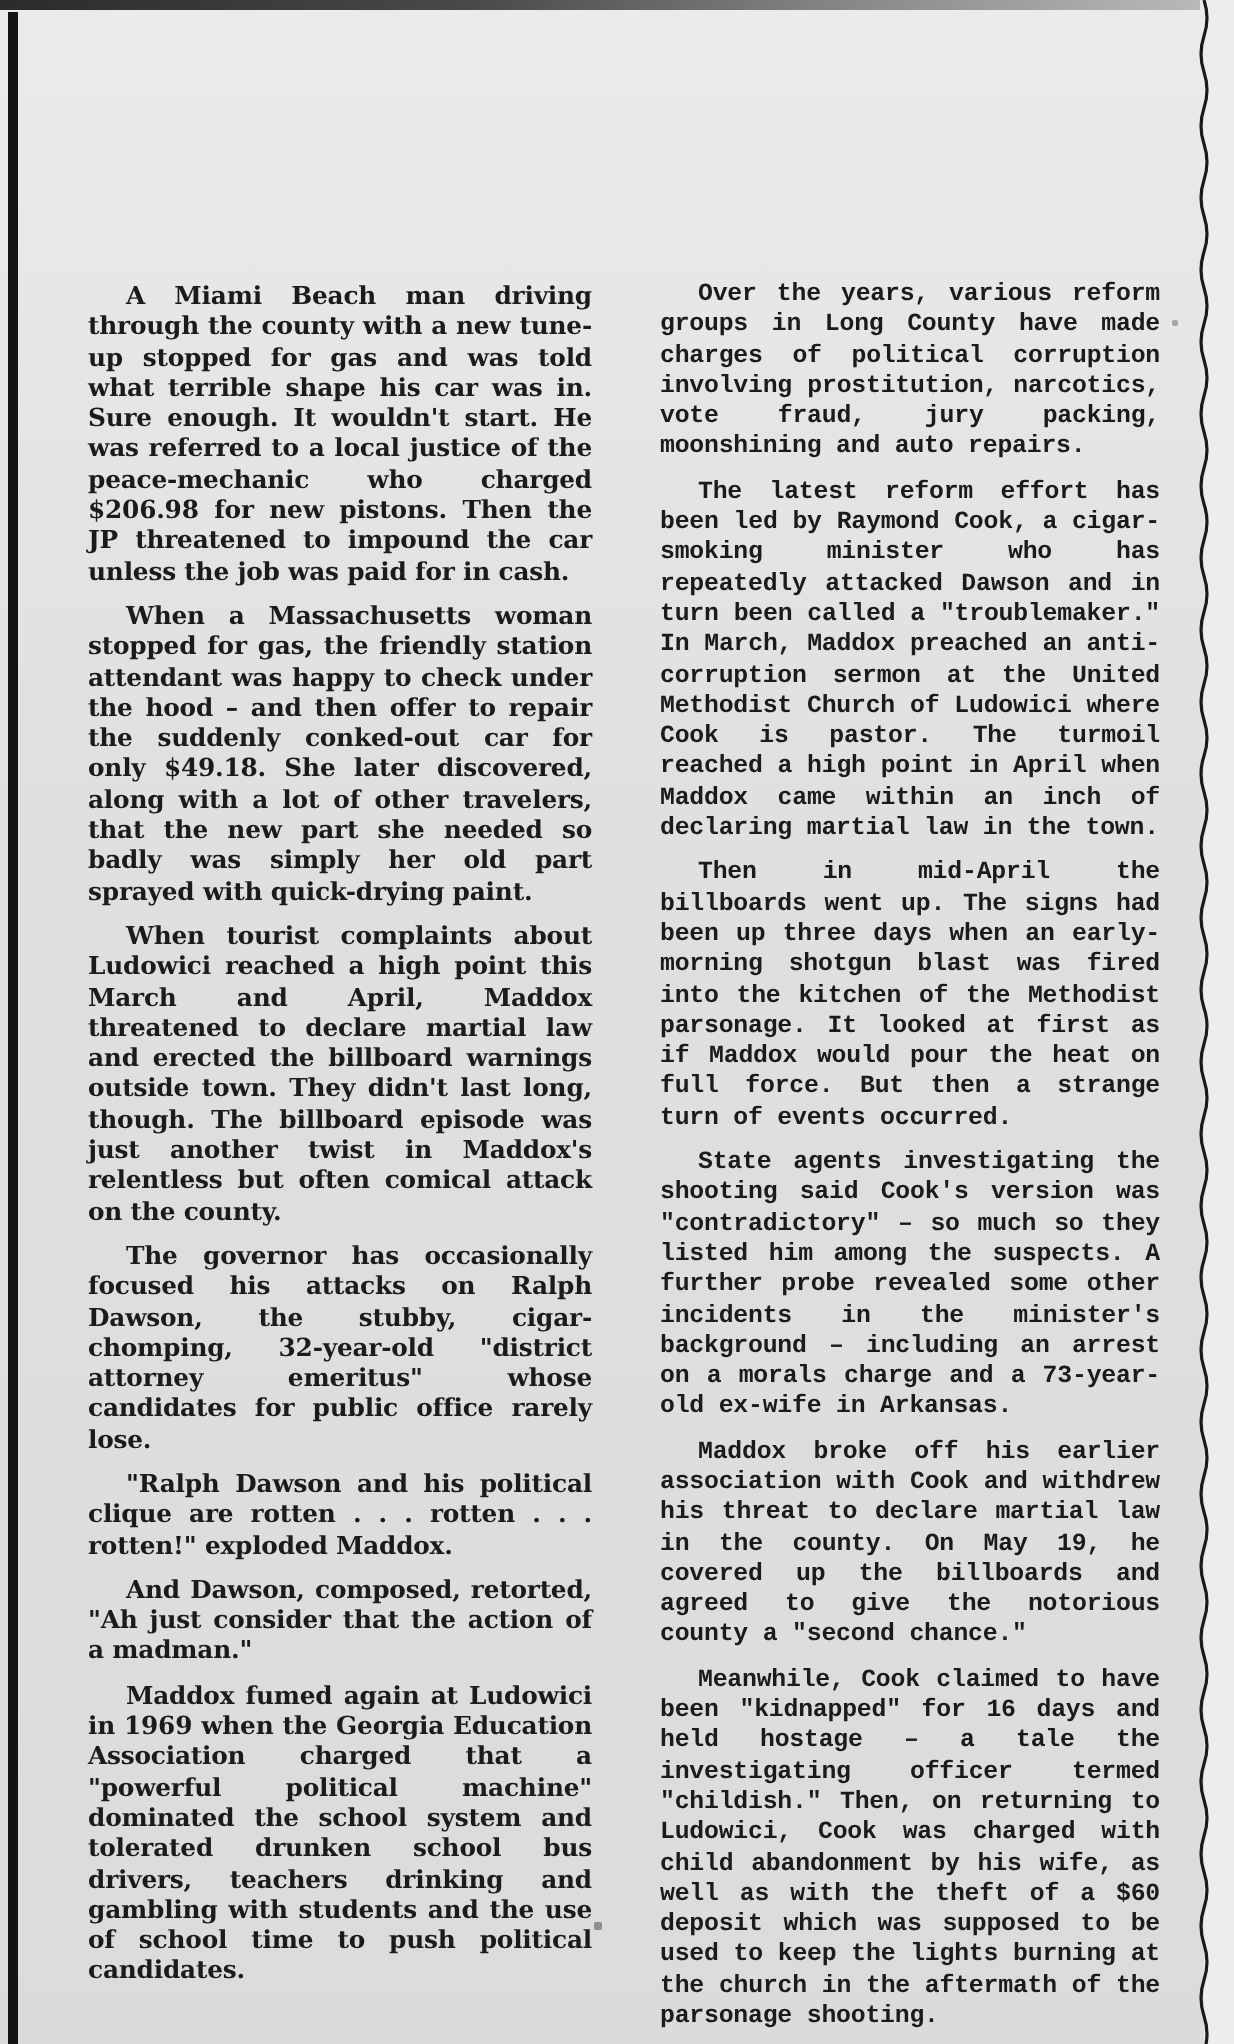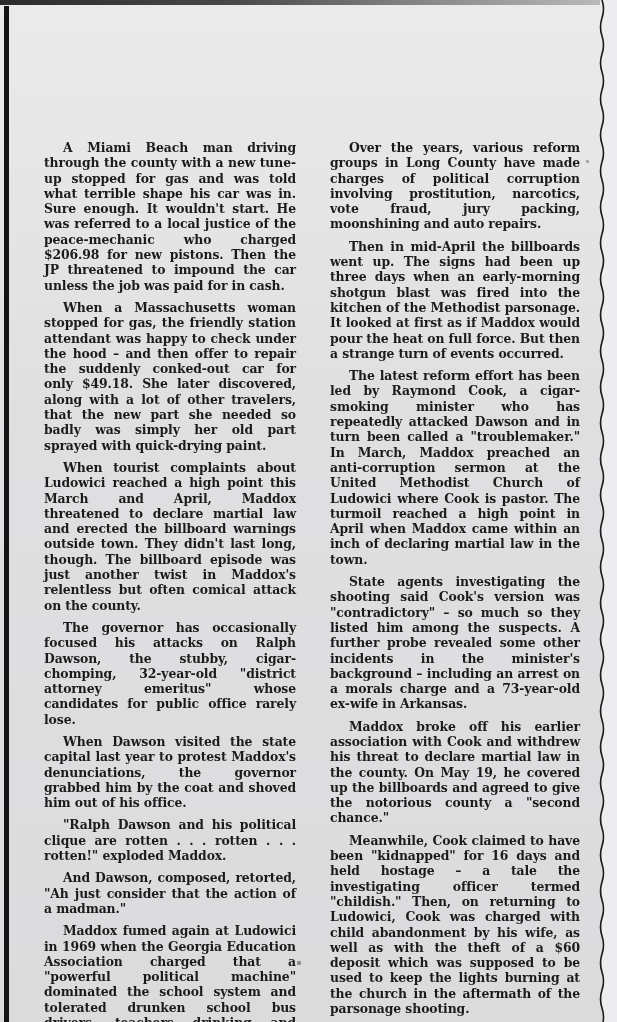--- a/index.html
+++ b/index.html
@@ -53,21 +53,21 @@
     position: absolute;
     top: 140px;
     color: #1b1b1d;
     font-size: 12.4px;
     font-weight: bold;
     line-height: 15.3px;
     letter-spacing: -0.1px;
     text-align: justify;
   }
   .col-left  { left: 44px;  width: 252px; }
-  .col-right { left: 330px; width: 250px; }
+  .col-right { left: 330px; width: 250px; font-family: Liberation Mono, monospace; }
   .col p {
     margin: 0 0 7px 0;
     text-indent: 19px;
     hyphens: auto;
   }
   
   .speck-1 {
     position: absolute; left: 297px; top: 961px;
     width: 4px; height: 4px; background: #8d8d8f; border-radius: 1px;
   }
@@ -87,31 +87,30 @@
 
   <svg class="torn-edge" viewBox="0 0 16 1022" preserveAspectRatio="none">
     <path id="torn-path" d="M8 0 q3 9 0 18 t0 18 t0 18 t0 18 t0 18 t0 18 t0 18 t0 18 t0 18 t0 18 t0 18 t0 18 t0 18 t0 18 t0 18 t0 18 t0 18 t0 18 t0 18 t0 18 t0 18 t0 18 t0 18 t0 18 t0 18 t0 18 t0 18 t0 18 t0 18 t0 18 t0 18 t0 18 t0 18 t0 18 t0 18 t0 18 t0 18 t0 18 t0 18 t0 18 t0 18 t0 18 t0 18 t0 18 t0 18 t0 18 t0 18 t0 18 t0 18 t0 18 t0 18 t0 18 t0 18 t0 18 t0 18 t0 18 t0 18 t0 18"></path>
   </svg>
 
   <div class="col col-left">
     <p>A Miami Beach man driving through the county with a new tune-up stopped for gas and was told what terrible shape his car was in. Sure enough. It wouldn't start. He was referred to a local justice of the peace-mechanic who charged $206.98 for new pistons. Then the JP threatened to impound the car unless the job was paid for in cash.</p>
     <p>When a Massachusetts woman stopped for gas, the friendly station attendant was happy to check under the hood – and then offer to repair the suddenly conked-out car for only $49.18. She later discovered, along with a lot of other travelers, that the new part she needed so badly was simply her old part sprayed with quick-drying paint.</p>
     <p>When tourist complaints about Ludowici reached a high point this March and April, Maddox threatened to declare martial law and erected the billboard warnings outside town. They didn't last long, though. The billboard episode was just another twist in Maddox's relentless but often comical attack on the county.</p>
     <p>The governor has occasionally focused his attacks on Ralph Dawson, the stubby, cigar-chomping, 32-year-old "district attorney emeritus" whose candidates for public office rarely lose.</p>
-    <p>When Dawson visited the state capital last year to protest Maddox's denunciations, the governor grabbed him by the coat and shoved him out of his office.</p>
     <p>"Ralph Dawson and his political clique are rotten . . . rotten . . . rotten!" exploded Maddox.</p>
     <p>And Dawson, composed, retorted, "Ah just consider that the action of a madman."</p>
     <p>Maddox fumed again at Ludowici in 1969 when the Georgia Education Association charged that a "powerful political machine" dominated the school system and tolerated drunken school bus drivers, teachers drinking and gambling with students and the use of school time to push political candidates.</p>
 
   </div>
 
   <div class="col col-right">
     <p>Over the years, various reform groups in Long County have made charges of political corruption involving prostitution, narcotics, vote fraud, jury packing, moonshining and auto repairs.</p>
+    <p>The latest reform effort has been led by Raymond Cook, a cigar-smoking minister who has repeatedly attacked Dawson and in turn been called a "troublemaker." In March, Maddox preached an anti-corruption sermon at the United Methodist Church of Ludowici where Cook is pastor. The turmoil reached a high point in April when Maddox came within an inch of declaring martial law in the town.</p>
     <p>Then in mid-April the billboards went up. The signs had been up three days when an early-morning shotgun blast was fired into the kitchen of the Methodist parsonage. It looked at first as if Maddox would pour the heat on full force. But then a strange turn of events occurred.</p>
-    <p>The latest reform effort has been led by Raymond Cook, a cigar-smoking minister who has repeatedly attacked Dawson and in turn been called a "troublemaker." In March, Maddox preached an anti-corruption sermon at the United Methodist Church of Ludowici where Cook is pastor. The turmoil reached a high point in April when Maddox came within an inch of declaring martial law in the town.</p>
     <p>State agents investigating the shooting said Cook's version was "contradictory" – so much so they listed him among the suspects. A further probe revealed some other incidents in the minister's background – including an arrest on a morals charge and a 73-year-old ex-wife in Arkansas.</p>
     <p>Maddox broke off his earlier association with Cook and withdrew his threat to declare martial law in the county. On May 19, he covered up the billboards and agreed to give the notorious county a "second chance."</p>
     <p>Meanwhile, Cook claimed to have been "kidnapped" for 16 days and held hostage – a tale the investigating officer termed "childish." Then, on returning to Ludowici, Cook was charged with child abandonment by his wife, as well as with the theft of a $60 deposit which was supposed to be used to keep the lights burning at the church in the aftermath of the parsonage shooting.</p>
 
   </div>
 
   <div class="speck-1"></div>
   <div class="speck-2"></div>
 </div>
 

